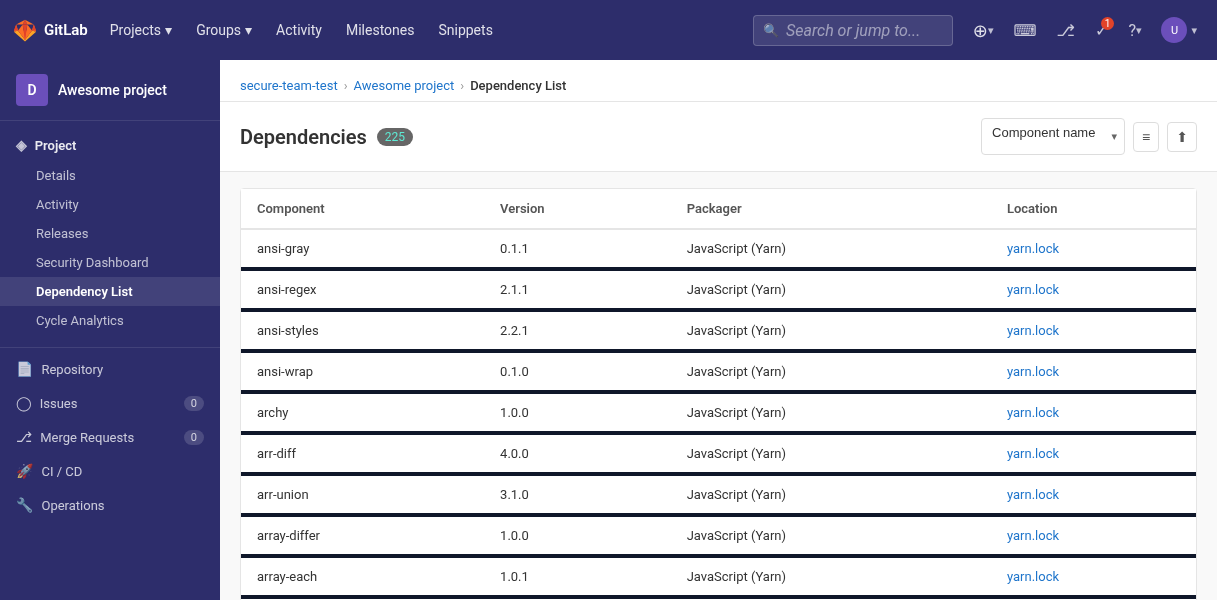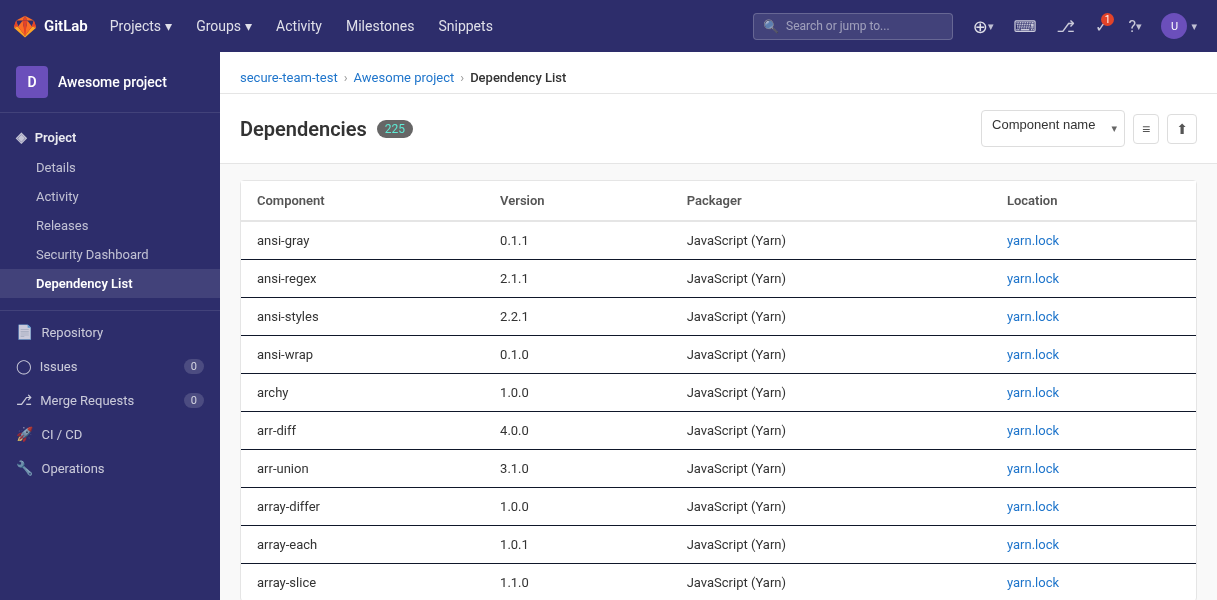--- a/index.html
+++ b/index.html
@@ -1,21 +1,21 @@
 <!DOCTYPE html>
 <html><head>
   <meta charset="utf-8">
   <style>
     * { box-sizing: border-box; margin: 0; padding: 0; }
     body { font-family: -apple-system, BlinkMacSystemFont, 'Segoe UI', Roboto, sans-serif; font-size: 14px; background: #f9f9f9; color: #333; display: flex; flex-direction: column; height: 600px; overflow: hidden; }
 
     
     .top-nav {
       background: #2d2d6b;
-      height: 52px;
+      height: 60px;
       display: flex;
       align-items: center;
       padding: 0 12px;
       gap: 4px;
       flex-shrink: 0;
     }
     .top-nav-logo {
       display: flex;
       align-items: center;
       gap: 6px;
@@ -286,21 +286,21 @@
     }
     thead th {
       text-align: left;
       padding: 12px 16px;
       font-size: 13px;
       font-weight: 600;
       color: #555;
       background: white;
     }
     tbody tr {
-      border-bottom: 1px solid #0f172a;
+      border-bottom: 4px solid #0f172a;
     }
     tbody tr:last-child { border-bottom: none; }
     tbody td {
       padding: 11px 16px;
       font-size: 13px;
       color: #333;
     }
     .link-cell a {
       color: #1f75cb;
       text-decoration: none;
@@ -341,21 +341,21 @@
   </div>
   <div class="top-nav-item">
     <span>Milestones</span>
   </div>
   <div class="top-nav-item">
     <span>Snippets</span>
   </div>
 
   <div class="top-nav-search">
     <span>🔍</span>
-    <span style="font-size:12px; opacity:0.7;">Search or jump to...</span>
+    <span style="font-size:16px; opacity:0.7;font-style:italic;">Search or jump to...</span>
   </div>
 
   <div class="top-nav-icons">
     <div class="top-nav-icon-btn">
       <span style="font-size:18px; color:rgba(255,255,255,0.85);">⊕</span>
       <span style="font-size:11px; color:rgba(255,255,255,0.7);">▾</span>
     </div>
     <div class="top-nav-icon-btn">
       <span style="color:rgba(255,255,255,0.75); font-size:16px;">⌨</span>
     </div>
@@ -399,20 +399,23 @@
         <span>Activity</span>
       </div>
       <div class="sidebar-item">
         <span>Releases</span>
       </div>
       <div class="sidebar-item">
         <span>Security Dashboard</span>
       </div>
       <div class="sidebar-item active">
         <span>Dependency List</span>
+      </div>
+      <div class="sidebar-item">
+        <span>Cycle Analytics</span>
       </div>
     </div>
 
     <hr class="sidebar-divider">
 
     <div class="sidebar-nav-item">
       <span style="font-size:14px;">📄</span>
       <span>Repository</span>
     </div>
     <div class="sidebar-nav-item">

